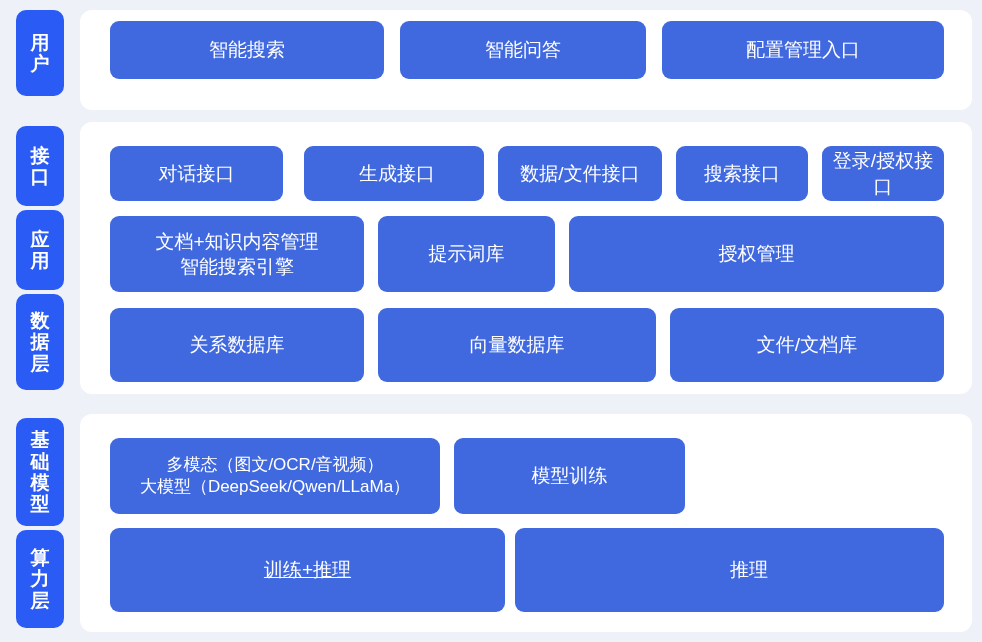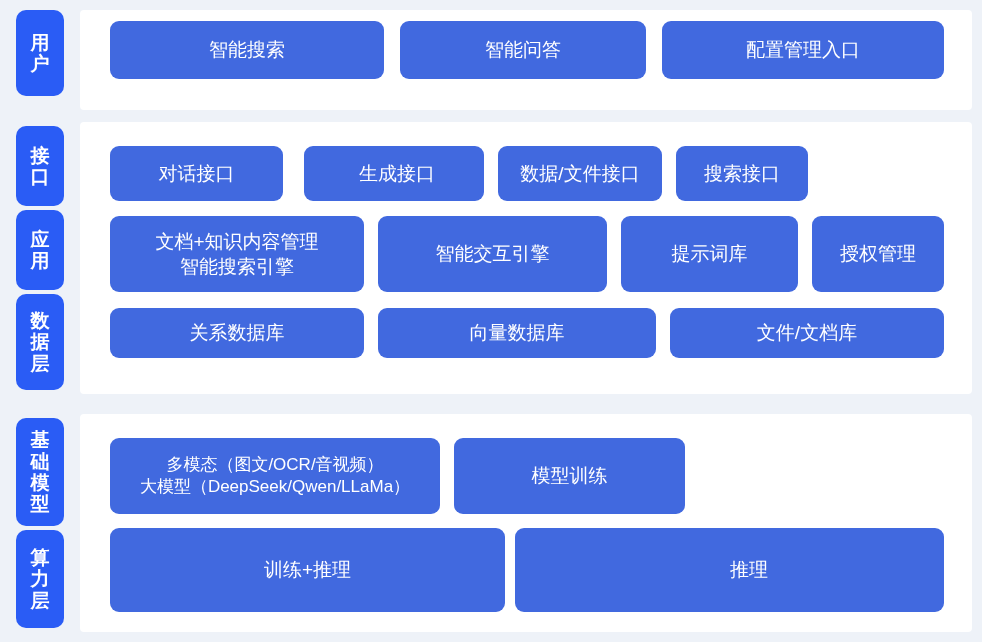--- a/index.html
+++ b/index.html
@@ -31,21 +31,21 @@
     box-sizing: border-box;
   }
 
   .band-card {
     position: absolute;
     left: 80px;
     top: 0;
     right: 10px;
     bottom: 0;
     background: #ffffff;
-    border-radius: 4px;
+    border-radius: 12px;
   }
 
   
   .tab {
     position: absolute;
     left: 16px;
     width: 48px;
     background: #2a5cf5;
     border-radius: 10px;
     color: #ffffff;
@@ -121,31 +121,31 @@
       <span>层</span>
     </div>
 
     <div class="band-card">
 
       <div class="row" style="left:30px; right:28px; top:24px; height:55px;">
         <div class="box" style="flex:0 0 173px; margin-right:21px;">对话接口</div>
         <div class="box" style="flex:0 0 180px; margin-right:14px;padding-left:12px;">生成接口</div>
         <div class="box" style="flex:0 0 164px; margin-right:14px;">数据/文件接口</div>
         <div class="box" style="flex:0 0 132px; margin-right:14px;">搜索接口</div>
+        <div class="box" style="flex:1 1 auto;">登录/授权接口</div>
       </div>
 
       <div class="row" style="left:30px; right:28px; top:94px; height:76px;">
         <div class="box" style="flex:0 0 254px; margin-right:14px;">文档+知识内容管理
 智能搜索引擎</div>
-        <div class="box" style="flex:0 0 229px; margin-right:14px;">智能交互引擎</div>
         <div class="box" style="flex:0 0 177px; margin-right:14px;">提示词库</div>
         <div class="box" style="flex:1 1 auto;">授权管理</div>
       </div>
 
-      <div class="row" style="left:30px; right:28px; top:186px; height:50px;">
+      <div class="row" style="left:30px; right:28px; top:186px; height:74px;">
         <div class="box" style="flex:0 0 254px; margin-right:14px;">关系数据库</div>
         <div class="box" style="flex:0 0 278px; margin-right:14px;">向量数据库</div>
         <div class="box" style="flex:1 1 auto;">文件/文档库</div>
       </div>
 
     </div>
   </div>
 
   <div class="band" style="top:414px; height:218px;">
     <div class="tab" style="top:4px; height:108px;">
@@ -162,20 +162,20 @@
 
     <div class="band-card">
 
       <div class="row" style="left:30px; right:28px; top:24px; height:76px;">
         <div class="box small-text" style="flex:0 0 330px; margin-right:14px;">多模态（图文/OCR/音视频）
 大模型（DeepSeek/Qwen/LLaMa）</div>
         <div class="box" style="flex:0 0 231px; margin-right:14px;">模型训练</div>
       </div>
 
       <div class="row" style="left:30px; right:28px; top:114px; height:84px;">
-        <div class="box" style="flex:0 0 395px; margin-right:10px;">训练+推理</div>
+        <div class="box" style="flex:0 0 395px; margin-right:10px;text-decoration:underline;">训练+推理</div>
         <div class="box" style="flex:1 1 auto;padding-left:45px;">推理</div>
       </div>
 
     </div>
   </div>
 
 </div>
 
 </body></html>

